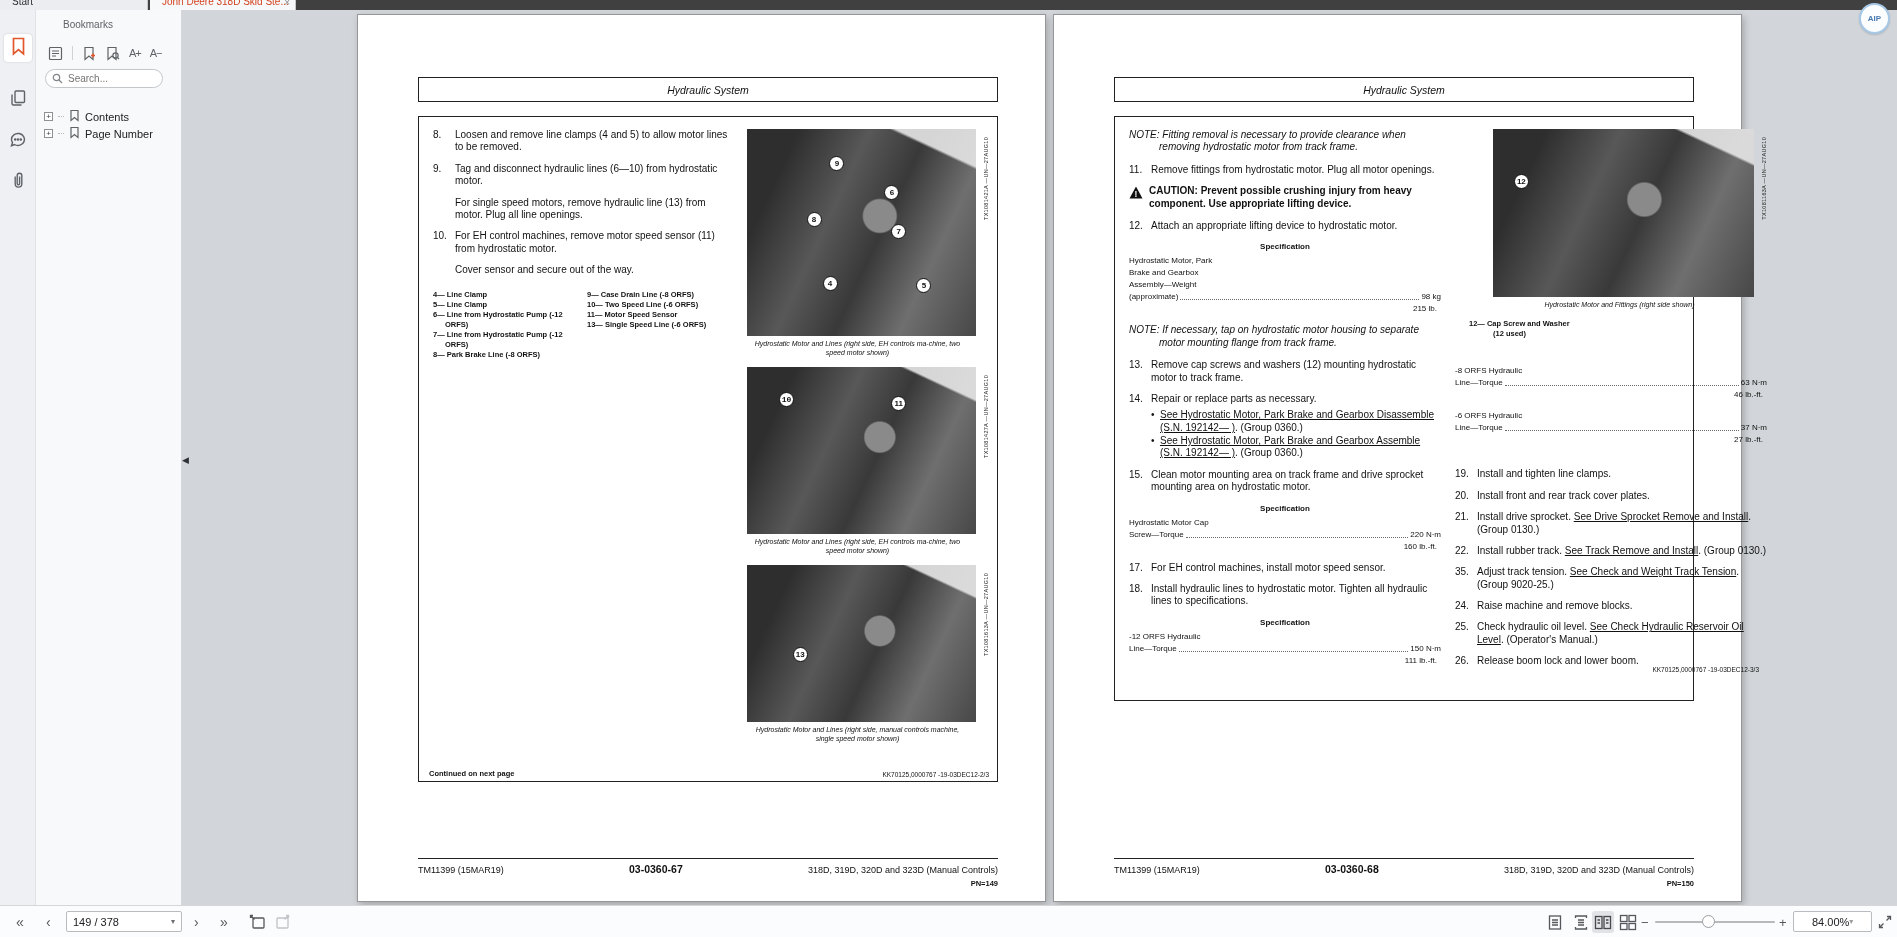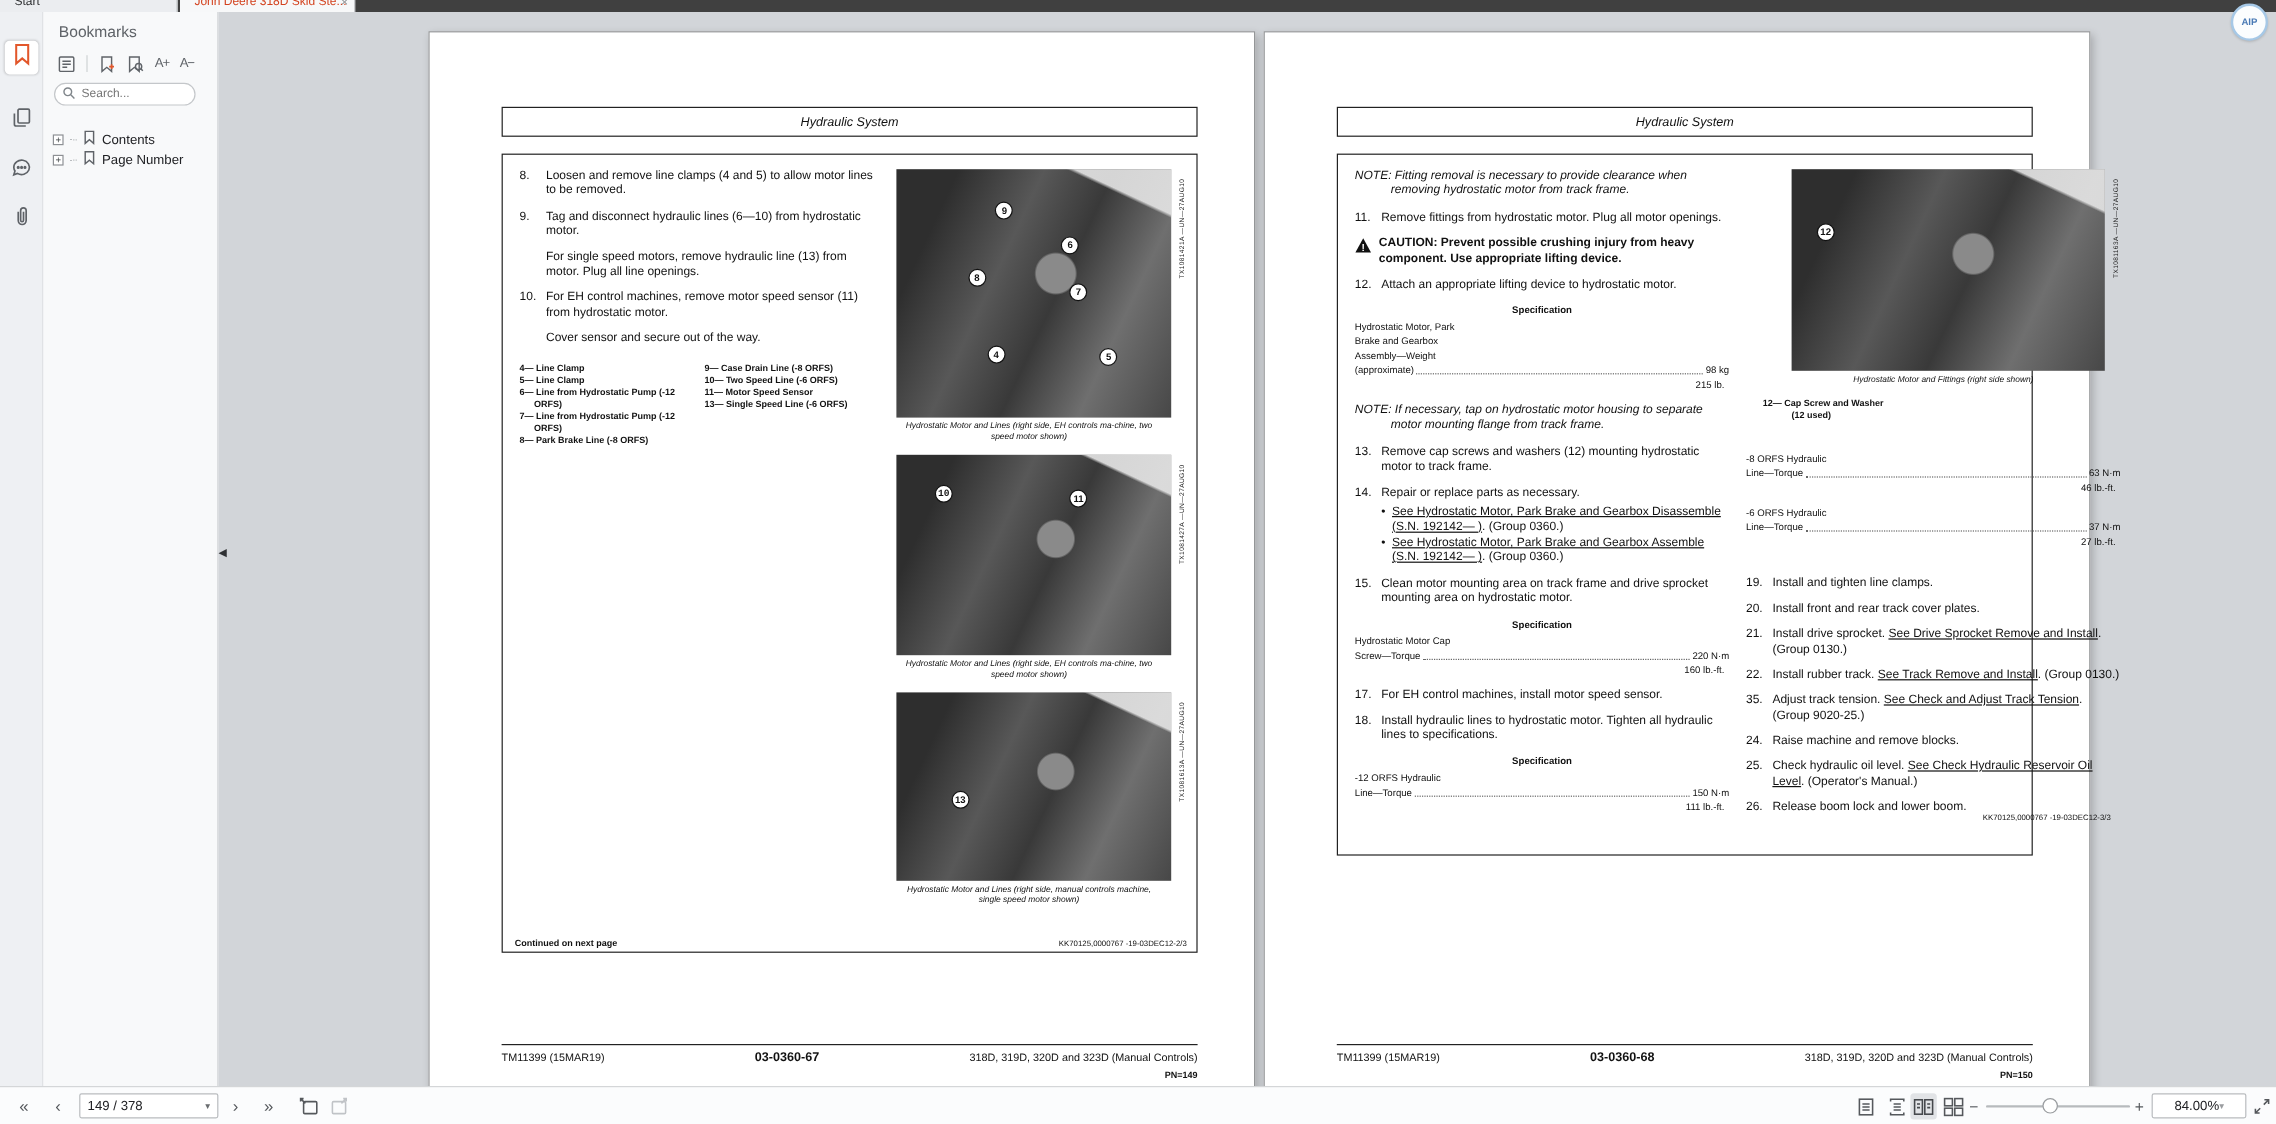--- a/index.html
+++ b/index.html
@@ -20,38 +20,38 @@
            border:2px solid #a6c8e6; background:#fbfdfe; z-index:40; display:flex; align-items:center; justify-content:center;
            font-size:8px; font-weight:bold; color:#4a7ab5; box-shadow:0 1px 2px rgba(0,0,0,.15); }
 
   
   .rail { position:absolute; left:0; top:10px; width:36px; bottom:32px; background:#eef0f3; border-right:1px solid #e0e2e5; z-index:20; }
   .rail-btn { position:absolute; left:4px; width:28px; height:28px; display:flex; align-items:center; justify-content:center; border-radius:4px; }
   .rail-btn.active { background:#ffffff; box-shadow:0 0 2px rgba(0,0,0,.18); }
 
   
   .panel { position:absolute; left:36px; top:10px; width:146px; bottom:32px; background:#f8f9fa; border-right:1px solid #d5d7da; z-index:20; }
-  .panel-title { position:absolute; left:13px; top:9px; font-size:13px; color:#5f6368; }
+  .panel-title { position:absolute; left:27px; top:9px; font-size:10px; color:#5f6368; }
   .panel-tools { position:absolute; left:12px; top:33px; height:20px; display:flex; align-items:center; gap:9px; }
   .ptool { display:flex; align-items:center; justify-content:center; color:#5f6368; }
   .psep { width:1px; height:14px; background:#d0d2d5; }
   .afont { font-size:11px; color:#5f6368; letter-spacing:-1px; }
   .searchbox { position:absolute; left:9px; top:59px; width:118px; height:19px; border:1px solid #c4c7ca; border-radius:10px; background:#fff; display:flex; align-items:center; padding:0 6px; gap:5px; }
   .searchbox input { border:none; outline:none; width:80px; font-size:10px; color:#5f6368; background:transparent; font-family:"Liberation Sans",sans-serif; }
   .tree { position:absolute; left:8px; top:98px; right:4px; }
   .tree-row { display:flex; align-items:center; height:17px; gap:5px; }
   .expbox { width:9px; height:9px; border:1px solid #8d9094; background:#fff; font-size:8px; line-height:7px; text-align:center; color:#3c4043; flex:none; }
   .tree-dots { width:6px; border-top:1px dotted #b9bcbf; }
   .tree-label { font-size:11px; color:#202124; }
 
   .collapse-handle { position:absolute; left:182px; top:449px; width:11px; height:22px; z-index:25; color:#2f3134; font-size:9px; display:flex; align-items:center; }
 
   
   .docarea { position:absolute; left:182px; top:10px; right:0; bottom:32px; background:#d2d5d9; }
-  .page { position:absolute; top:16px; width:689px; height:888px; background:#fff; border:1px solid #949698; box-shadow:2px 3px 7px rgba(0,0,0,.22); color:#111; }
+  .page { position:absolute; top:4px; width:689px; height:888px; background:#fff; border:1px solid #949698; box-shadow:2px 3px 7px rgba(0,0,0,.22); color:#111; }
   .page-left { left:175px; }
   .page-right { left:871px; }
   .page-header { position:absolute; left:60px; right:47px; top:62px; height:25px; border:1px solid #222; display:flex; align-items:center; justify-content:center; font-style:italic; font-size:10.5px; }
   .content-box { position:absolute; left:60px; right:47px; top:101px; border:1px solid #222; }
   .page-left .content-box { height:666px; }
   .page-right .content-box { height:585px; }
   .cols { display:flex; padding:12px 8px 0 14px; }
   .txtcol { font-size:10px; line-height:1.24; }
   .page-left .txtcol { width:300px; flex:none; }
   .page-right .txtcol { width:312px; flex:none; }
@@ -442,21 +442,21 @@
               <div class="step">
                 <span class="step-num">21.</span>
                 <span class="step-text"><span>Install drive sprocket. </span><span class="doc-link">See Drive Sprocket Remove and Install</span><span>. (Group 0130.)</span></span>
               </div>
               <div class="step">
                 <span class="step-num">22.</span>
                 <span class="step-text"><span>Install rubber track. </span><span class="doc-link">See Track Remove and Install</span><span>. (Group 0130.)</span></span>
               </div>
               <div class="step">
                 <span class="step-num">35.</span>
-                <span class="step-text"><span>Adjust track tension. </span><span class="doc-link">See Check and Adjust Track Tension</span><span>. (Group 9020-25.)</span></span>
+                <span class="step-text"><span>Adjust track tension. </span><span class="doc-link">See Check and Weight Track Tension</span><span>. (Group 9020-25.)</span></span>
               </div>
               <div class="step">
                 <span class="step-num">24.</span>
                 <span class="step-text"><span>Raise machine and remove blocks.</span></span>
               </div>
               <div class="step">
                 <span class="step-num">25.</span>
                 <span class="step-text"><span>Check hydraulic oil level. </span><span class="doc-link">See Check Hydraulic Reservoir Oil Level</span><span>. (Operator's Manual.)</span></span>
               </div>
               <div class="step">

